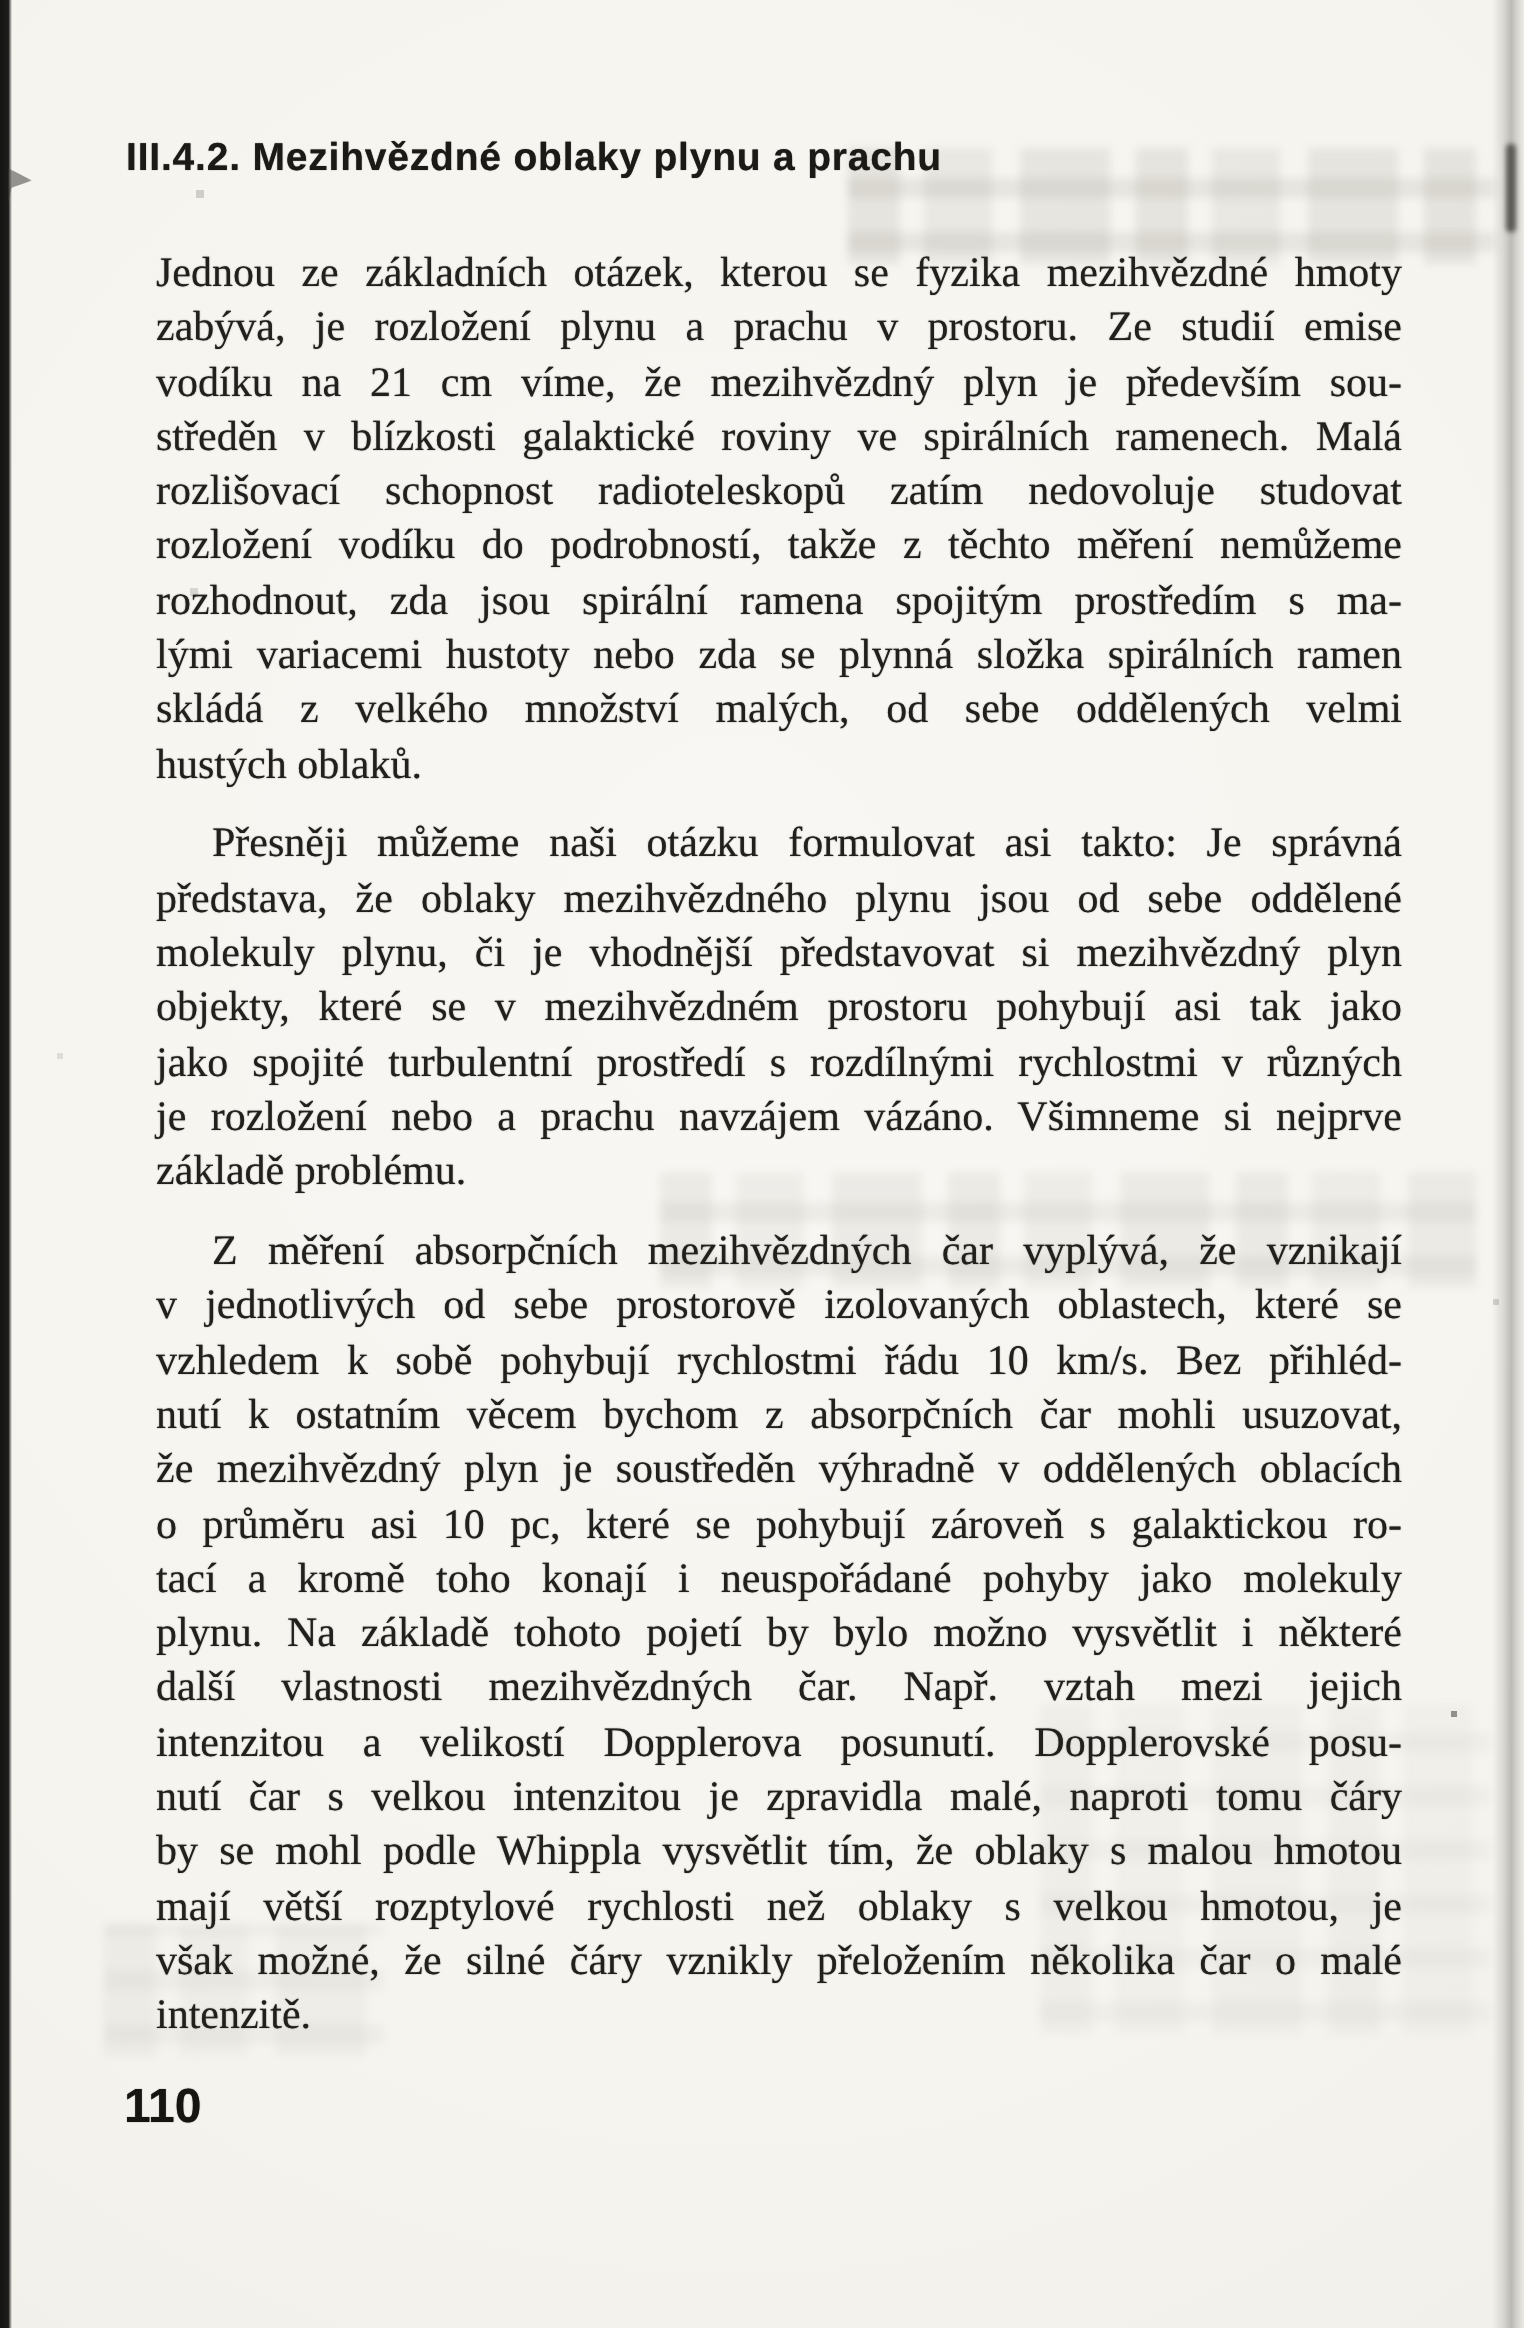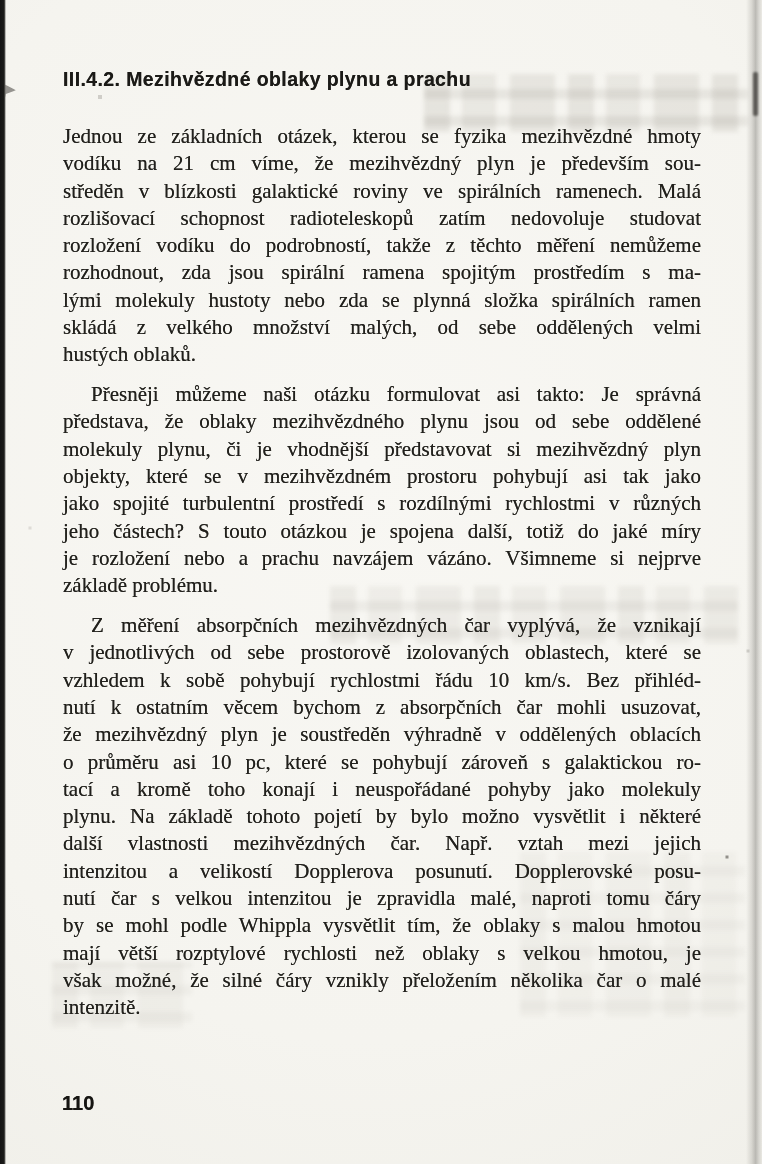--- a/index.html
+++ b/index.html
@@ -94,31 +94,32 @@
   .paragraph { margin: 0; }
   .paragraph + .paragraph { margin-top: 12.5px; }
   .line {
     height: 27.3px;
     font-size: 21px;
     line-height: 27.3px;
     text-align: justify;
     text-align-last: justify;
     white-space: nowrap;
     text-shadow: 0 0 0.6px rgba(33,32,28,0.72);
+    margin-left: 15px;
   }
   .line.last {
     text-align-last: left;
     text-align: center;
   }
   .line.first-indent { padding-left: 28px; }
   .page-number {
-    position: absolute; left: 62px; top: 1092px;
+    position: absolute; left: 62px; top: 1040px;
     font-family: "Liberation Sans", "DejaVu Sans", sans-serif;
     font-weight: bold;
-    font-size: 20px;
+    font-size: 24px;
     color: #161512;
     text-shadow: 0 0 0.5px rgba(22,21,18,0.8);
   }
 </style>
 </head>
 <body>
 
 <div class="page">
 
   <div class="edge-left"></div>
@@ -129,36 +130,36 @@
   <div class="ghost ghost-mid"></div>
   <div class="ghost ghost-right-lo"></div>
   <div class="ghost ghost-btm-left"></div>
   <div class="speck"></div>
 
   <div class="heading">III.4.2. Mezihvězdné oblaky plynu a prachu</div>
 
   <div class="text-column">
       <div class="paragraph">
         <div class="line">Jednou ze základních otázek, kterou se fyzika mezihvězdné hmoty</div>
+        <div class="line">zabývá, je rozložení plynu a prachu v prostoru. Ze studií emise</div>
         <div class="line">vodíku na 21 cm víme, že mezihvězdný plyn je především sou-</div>
         <div class="line">středěn v blízkosti galaktické roviny ve spirálních ramenech. Malá</div>
         <div class="line">rozlišovací schopnost radioteleskopů zatím nedovoluje studovat</div>
         <div class="line">rozložení vodíku do podrobností, takže z těchto měření nemůžeme</div>
         <div class="line">rozhodnout, zda jsou spirální ramena spojitým prostředím s ma-</div>
-        <div class="line">lými molekuly hustoty nebo zda se plynná složka spirálních ramen</div>
+        <div class="line">lými variacemi hustoty nebo zda se plynná složka spirálních ramen</div>
         <div class="line">skládá z velkého množství malých, od sebe oddělených velmi</div>
         <div class="line last">hustých oblaků.</div>
       </div>
       <div class="paragraph">
         <div class="line first-indent">Přesněji můžeme naši otázku formulovat asi takto: Je správná</div>
         <div class="line">představa, že oblaky mezihvězdného plynu jsou od sebe oddělené</div>
         <div class="line">molekuly plynu, či je vhodnější představovat si mezihvězdný plyn</div>
         <div class="line">objekty, které se v mezihvězdném prostoru pohybují asi tak jako</div>
         <div class="line">jako spojité turbulentní prostředí s rozdílnými rychlostmi v různých</div>
-        <div class="line">jeho částech? S touto otázkou je spojena další, totiž do jaké míry</div>
         <div class="line">je rozložení nebo a prachu navzájem vázáno. Všimneme si nejprve</div>
         <div class="line last">základě problému.</div>
       </div>
       <div class="paragraph">
         <div class="line first-indent">Z měření absorpčních mezihvězdných čar vyplývá, že vznikají</div>
         <div class="line">v jednotlivých od sebe prostorově izolovaných oblastech, které se</div>
         <div class="line">vzhledem k sobě pohybují rychlostmi řádu 10 km/s. Bez přihléd-</div>
         <div class="line">nutí k ostatním věcem bychom z absorpčních čar mohli usuzovat,</div>
         <div class="line">že mezihvězdný plyn je soustředěn výhradně v oddělených oblacích</div>
         <div class="line">o průměru asi 10 pc, které se pohybují zároveň s galaktickou ro-</div>

